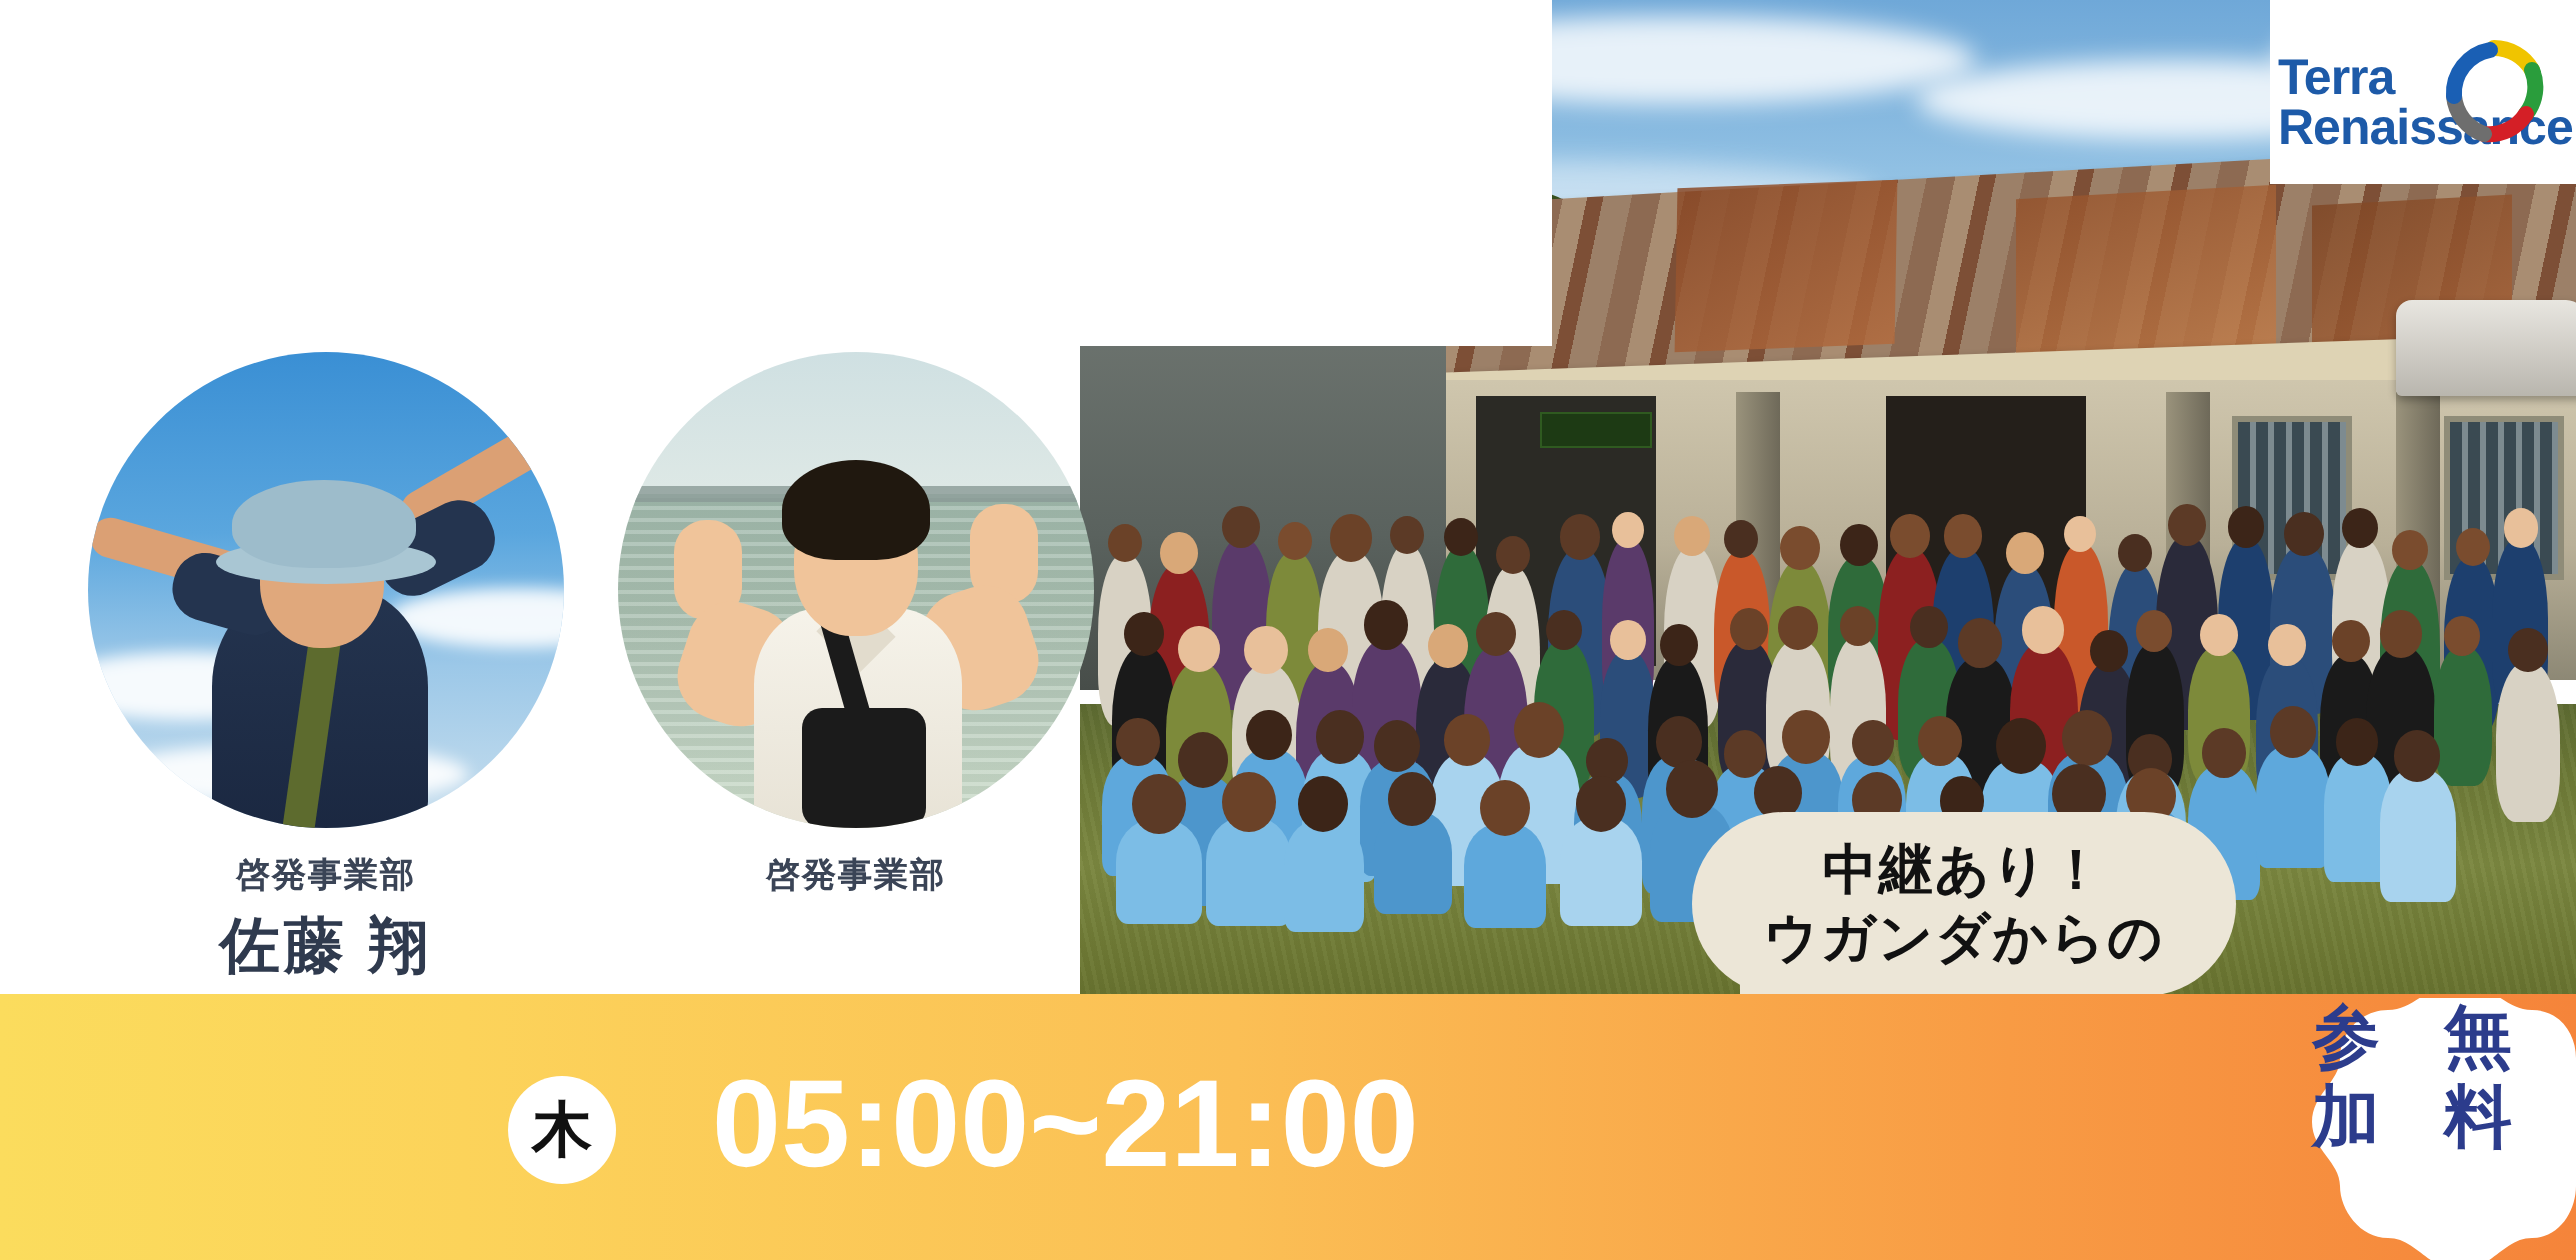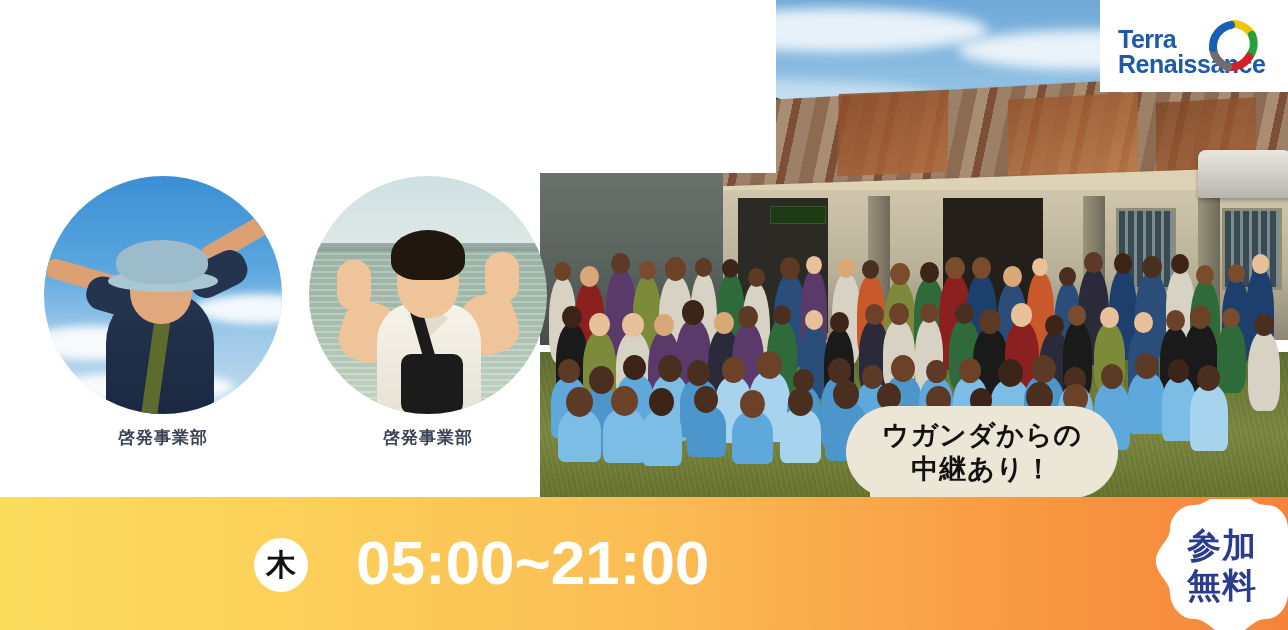--- a/index.html
+++ b/index.html
@@ -156,21 +156,21 @@
   }
   .subtitle2 {
     position:absolute; left:12px; top:132px; width:752px;
     text-align:center; color:#5b3a28;
     font-size:27px; line-height:34px; font-weight:bold;
     letter-spacing:1px; white-space:nowrap;
   }
 
   
   .logo-box {
-    position:absolute; right:0; top:0; width:188px; height:92px;
+    position:absolute; right:0; top:0; width:153px; height:92px;
     background:#ffffff; z-index:10;
     display:flex; align-items:center; justify-content:center;
   }
   .logo-inner { position:relative; width:160px; height:70px; }
   .logo-text {
     position:absolute; left:4px; top:16px;
     color:#1d5aa8; font-weight:bold; font-size:25px; line-height:25px;
     letter-spacing:-.5px;
   }
   .logo-mark { position:absolute; right:12px; top:6px; width:58px; height:58px; }
@@ -287,21 +287,21 @@
     font-size:34px; font-weight:bold; color:#ffffff; letter-spacing:2px;
   }
 
   
   .badge {
     position:absolute; right:-16px; top:499px; width:148px; height:132px; z-index:11;
   }
   .badge svg { position:absolute; left:0; top:0; }
   .badge-text {
     position:absolute; left:0; top:0; width:132px; height:132px;
-    display:flex; flex-direction:column; align-items:center; justify-content:center;
+    display:flex; flex-direction:row; align-items:flex-start; justify-content:center;
     color:#2c3c8c; font-weight:bold; font-size:34px; line-height:40px; letter-spacing:1px;
   }
 </style>
 </head>
 <body>
 
 <div id="banner">
 
   <div class="photo">
     <div class="sky"></div>
@@ -539,20 +539,21 @@
       <div class="a1-arm-r"></div>
       <div class="a1-body"></div>
       <div class="a1-slv-l"></div>
       <div class="a1-slv-r"></div>
       <div class="a1-strap"></div>
       <div class="a1-head"></div>
       <div class="a1-hat-brim"></div>
       <div class="a1-hat"></div>
     </div>
     <div class="av-role">啓発事業部</div>
+    <div class="av-name">佐藤 翔</div>
   </div>
 
   <div class="speaker sp2">
     <div class="avatar">
       <div class="a2-sky"></div>
       <div class="a2-water"></div>
       <div class="a2-horizon"></div>
       <div class="a2-hand-l"></div>
       <div class="a2-hand-r"></div>
       <div class="a2-arm-l"></div>
@@ -562,22 +563,22 @@
       <div class="a2-bagstrap"></div>
       <div class="a2-bag"></div>
       <div class="a2-head"></div>
       <div class="a2-hair"></div>
     </div>
     <div class="av-role">啓発事業部</div>
   </div>
 
   <div class="bubble-tail"></div>
   <div class="bubble">
+    <div class="bubble-line">中継あり！</div>
     <div class="bubble-line">ウガンダからの</div>
-    <div class="bubble-line">中継あり！</div>
   </div>
 
   <div class="bar">
     <div class="dow">木</div>
     <div class="time">05:00~21:00</div>
   </div>
 
   <div class="badge">
     <svg viewBox="0 0 148 132" width="148" height="132">
       <path id="scallop" fill="#ffffff" d="

